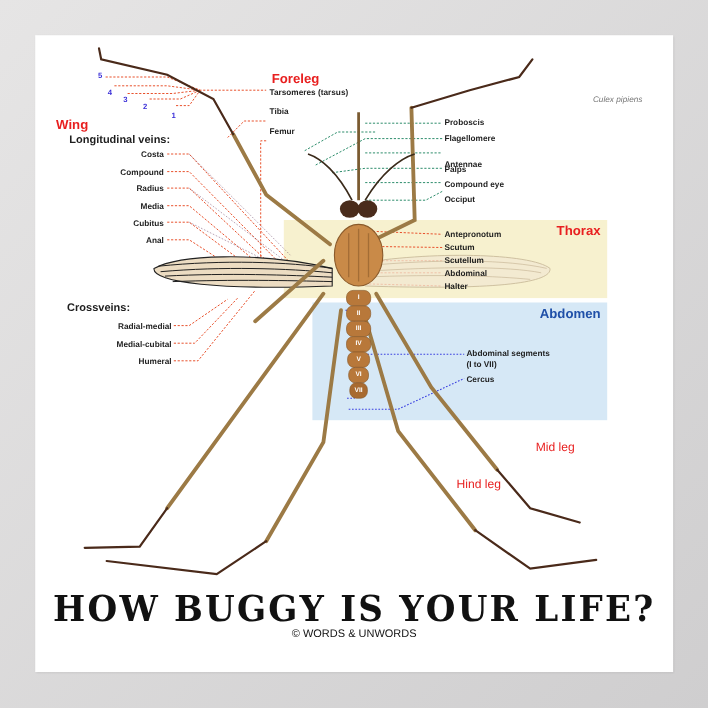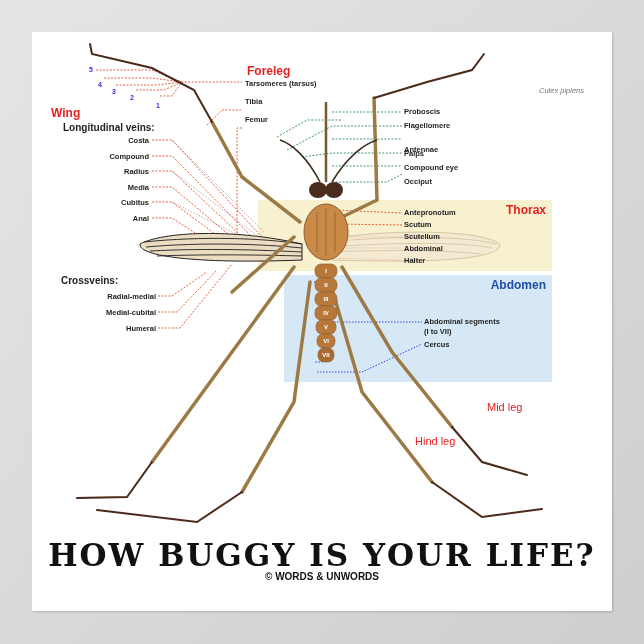--- a/index.html
+++ b/index.html
@@ -13,21 +13,21 @@
   .region-label{position:absolute;right:6px;top:3px;font-size:12px;font-weight:bold;}
   .lbl{position:absolute;font-size:7.5px;font-weight:bold;color:#1e1e1e;white-space:nowrap;line-height:9px;}
   .lbl.r{text-align:left;}
   .section{position:absolute;font-size:12px;font-weight:bold;color:#e81f1f;white-space:nowrap;}
   .sub{position:absolute;font-size:10px;font-weight:bold;color:#1e1e1e;white-space:nowrap;margin-left:12px;}
   .num{position:absolute;font-size:7px;font-weight:bold;color:#3a2fd8;}
   .species{position:absolute;font-size:7.5px;font-style:italic;color:#777;margin-left:48px;}
   .seg{position:absolute;font-size:6px;font-weight:bold;color:#fff;width:20px;text-align:center;}
   svg.art{position:absolute;left:0;top:0;}
   .title{position:absolute;left:0;width:580px;top:504px;text-align:center;font-family:"DejaVu Serif",serif;font-weight:900;font-size:31px;letter-spacing:2px;color:#111;transform:scaleY(1.05);}
-  .credit{position:absolute;left:0;width:580px;top:539px;text-align:center;font-size:10px;font-weight:bold;color:#111;}
+  .credit{position:absolute;left:0;width:580px;top:539px;text-align:center;font-size:10px;font-weight:normal;color:#111;}
 </style>
 </head>
 <body>
 
 <div class="bg-grad"></div>
 
 <div class="poster">
 
   <div class="region region-abdomen">
     <span class="region-label" style="color:#1f4fa8">Abdomen</span>

